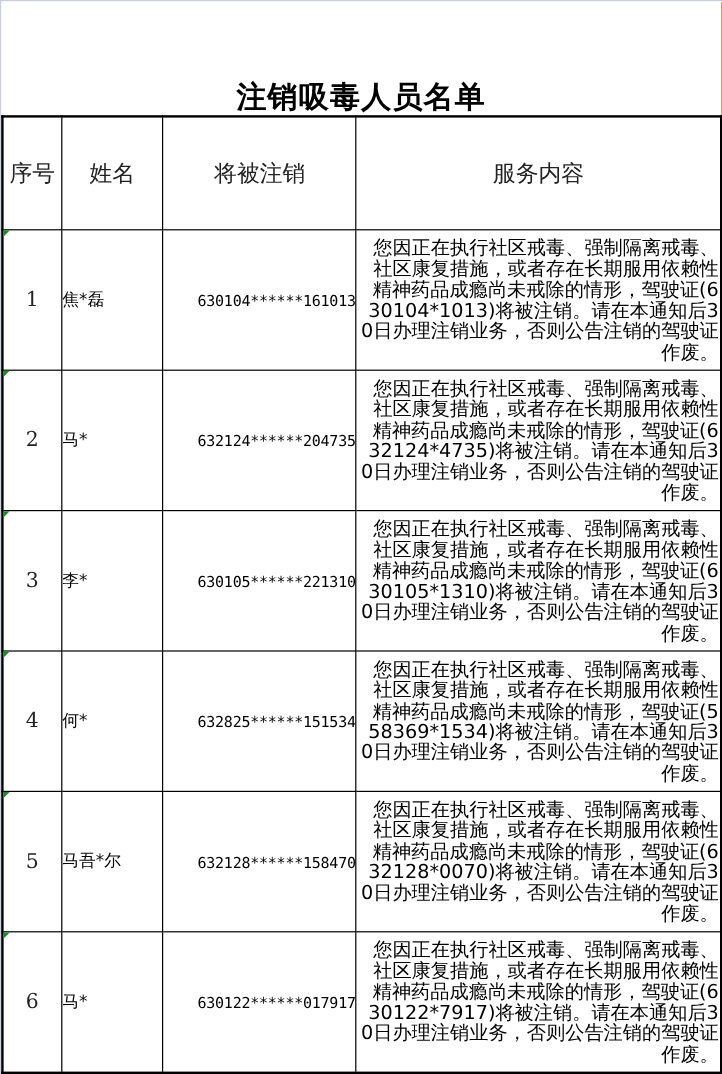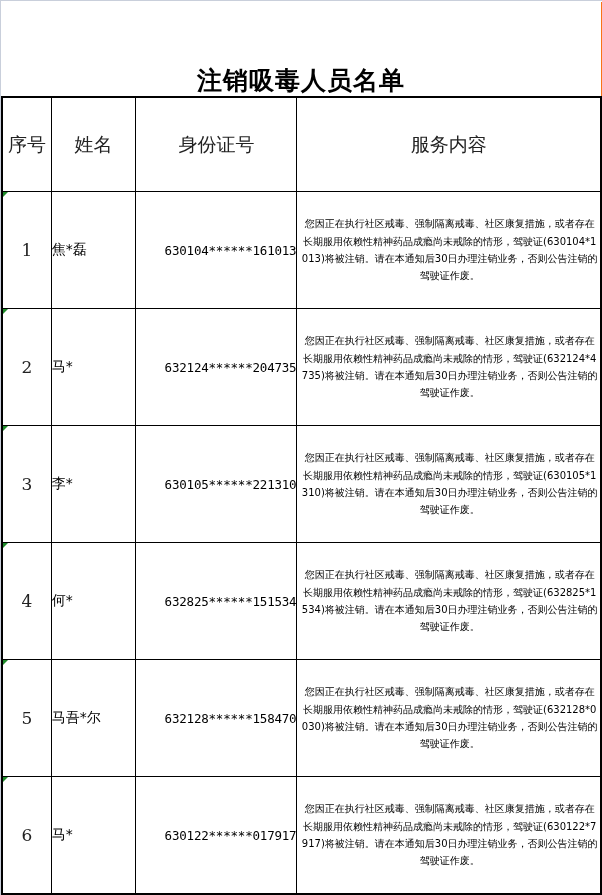--- a/index.html
+++ b/index.html
@@ -12,21 +12,21 @@
   table { border: 2.5px solid #000; }
   th { height: 93px; font-weight: normal; font-size: 19px; font-family: "DejaVu Sans", sans-serif; color: #222; }
   .c-idx { width: 49px; }
   .c-name { width: 84px; }
   .c-id { width: 160px; }
   .c-svc { width: 302px; }
   td.idx { text-align: center; font-family: "DejaVu Serif", serif; font-size: 17px; color: #222; position: relative; }
   td.idx::before { content: ""; position: absolute; left: 0; top: 0; width: 0; height: 0; border-top: 5px solid #1e8a2a; border-right: 5px solid transparent; }
   td.name { font-size: 14px; }
   td.idnum { text-align: right; font-family: "DejaVu Sans Mono", monospace; font-size: 12.5px; letter-spacing: -0.2px; }
-  td.svc { font-size: 10px; line-height: 17.3px; padding: 2px 1px 2px 3px; text-align: center; word-break: break-all; }
+  td.svc { font-size: 16px; line-height: 17.3px; padding: 2px 1px 2px 3px; text-align: right; word-break: break-all; }
   tr.data td { height: 112px; }
 </style>
 </head>
 <body>
 
 <div class="sheet">
   <div class="title-cell">
     <span>注销吸毒人员名单</span>
   </div>
 
@@ -34,21 +34,21 @@
     <colgroup>
       <col class="c-idx">
         <col class="c-name">
         <col class="c-id">
         <col class="c-svc">
     </colgroup>
     <thead>
       <tr>
         <th>序号</th>
         <th>姓名</th>
-        <th>身份证号</th>
+        <th>将被注销</th>
         <th>服务内容</th>
       </tr>
     </thead>
     <tbody>
       <tr class="data">
         <td class="idx">1</td>
         <td class="name">焦*磊</td>
         <td class="idnum">630104******161013</td>
         <td class="svc">您因正在执行社区戒毒、强制隔离戒毒、社区康复措施，或者存在长期服用依赖性精神药品成瘾尚未戒除的情形，驾驶证(630104*1013)将被注销。请在本通知后30日办理注销业务，否则公告注销的驾驶证作废。</td>
       </tr>
@@ -61,27 +61,27 @@
       <tr class="data">
         <td class="idx">3</td>
         <td class="name">李*</td>
         <td class="idnum">630105******221310</td>
         <td class="svc">您因正在执行社区戒毒、强制隔离戒毒、社区康复措施，或者存在长期服用依赖性精神药品成瘾尚未戒除的情形，驾驶证(630105*1310)将被注销。请在本通知后30日办理注销业务，否则公告注销的驾驶证作废。</td>
       </tr>
       <tr class="data">
         <td class="idx">4</td>
         <td class="name">何*</td>
         <td class="idnum">632825******151534</td>
-        <td class="svc">您因正在执行社区戒毒、强制隔离戒毒、社区康复措施，或者存在长期服用依赖性精神药品成瘾尚未戒除的情形，驾驶证(632825*1534)将被注销。请在本通知后30日办理注销业务，否则公告注销的驾驶证作废。</td>
+        <td class="svc">您因正在执行社区戒毒、强制隔离戒毒、社区康复措施，或者存在长期服用依赖性精神药品成瘾尚未戒除的情形，驾驶证(558369*1534)将被注销。请在本通知后30日办理注销业务，否则公告注销的驾驶证作废。</td>
       </tr>
       <tr class="data">
         <td class="idx">5</td>
         <td class="name">马吾*尔</td>
         <td class="idnum">632128******158470</td>
-        <td class="svc">您因正在执行社区戒毒、强制隔离戒毒、社区康复措施，或者存在长期服用依赖性精神药品成瘾尚未戒除的情形，驾驶证(632128*0030)将被注销。请在本通知后30日办理注销业务，否则公告注销的驾驶证作废。</td>
+        <td class="svc">您因正在执行社区戒毒、强制隔离戒毒、社区康复措施，或者存在长期服用依赖性精神药品成瘾尚未戒除的情形，驾驶证(632128*0070)将被注销。请在本通知后30日办理注销业务，否则公告注销的驾驶证作废。</td>
       </tr>
       <tr class="data">
         <td class="idx">6</td>
         <td class="name">马*</td>
         <td class="idnum">630122******017917</td>
         <td class="svc">您因正在执行社区戒毒、强制隔离戒毒、社区康复措施，或者存在长期服用依赖性精神药品成瘾尚未戒除的情形，驾驶证(630122*7917)将被注销。请在本通知后30日办理注销业务，否则公告注销的驾驶证作废。</td>
       </tr>
     </tbody>
   </table>
 </div>

